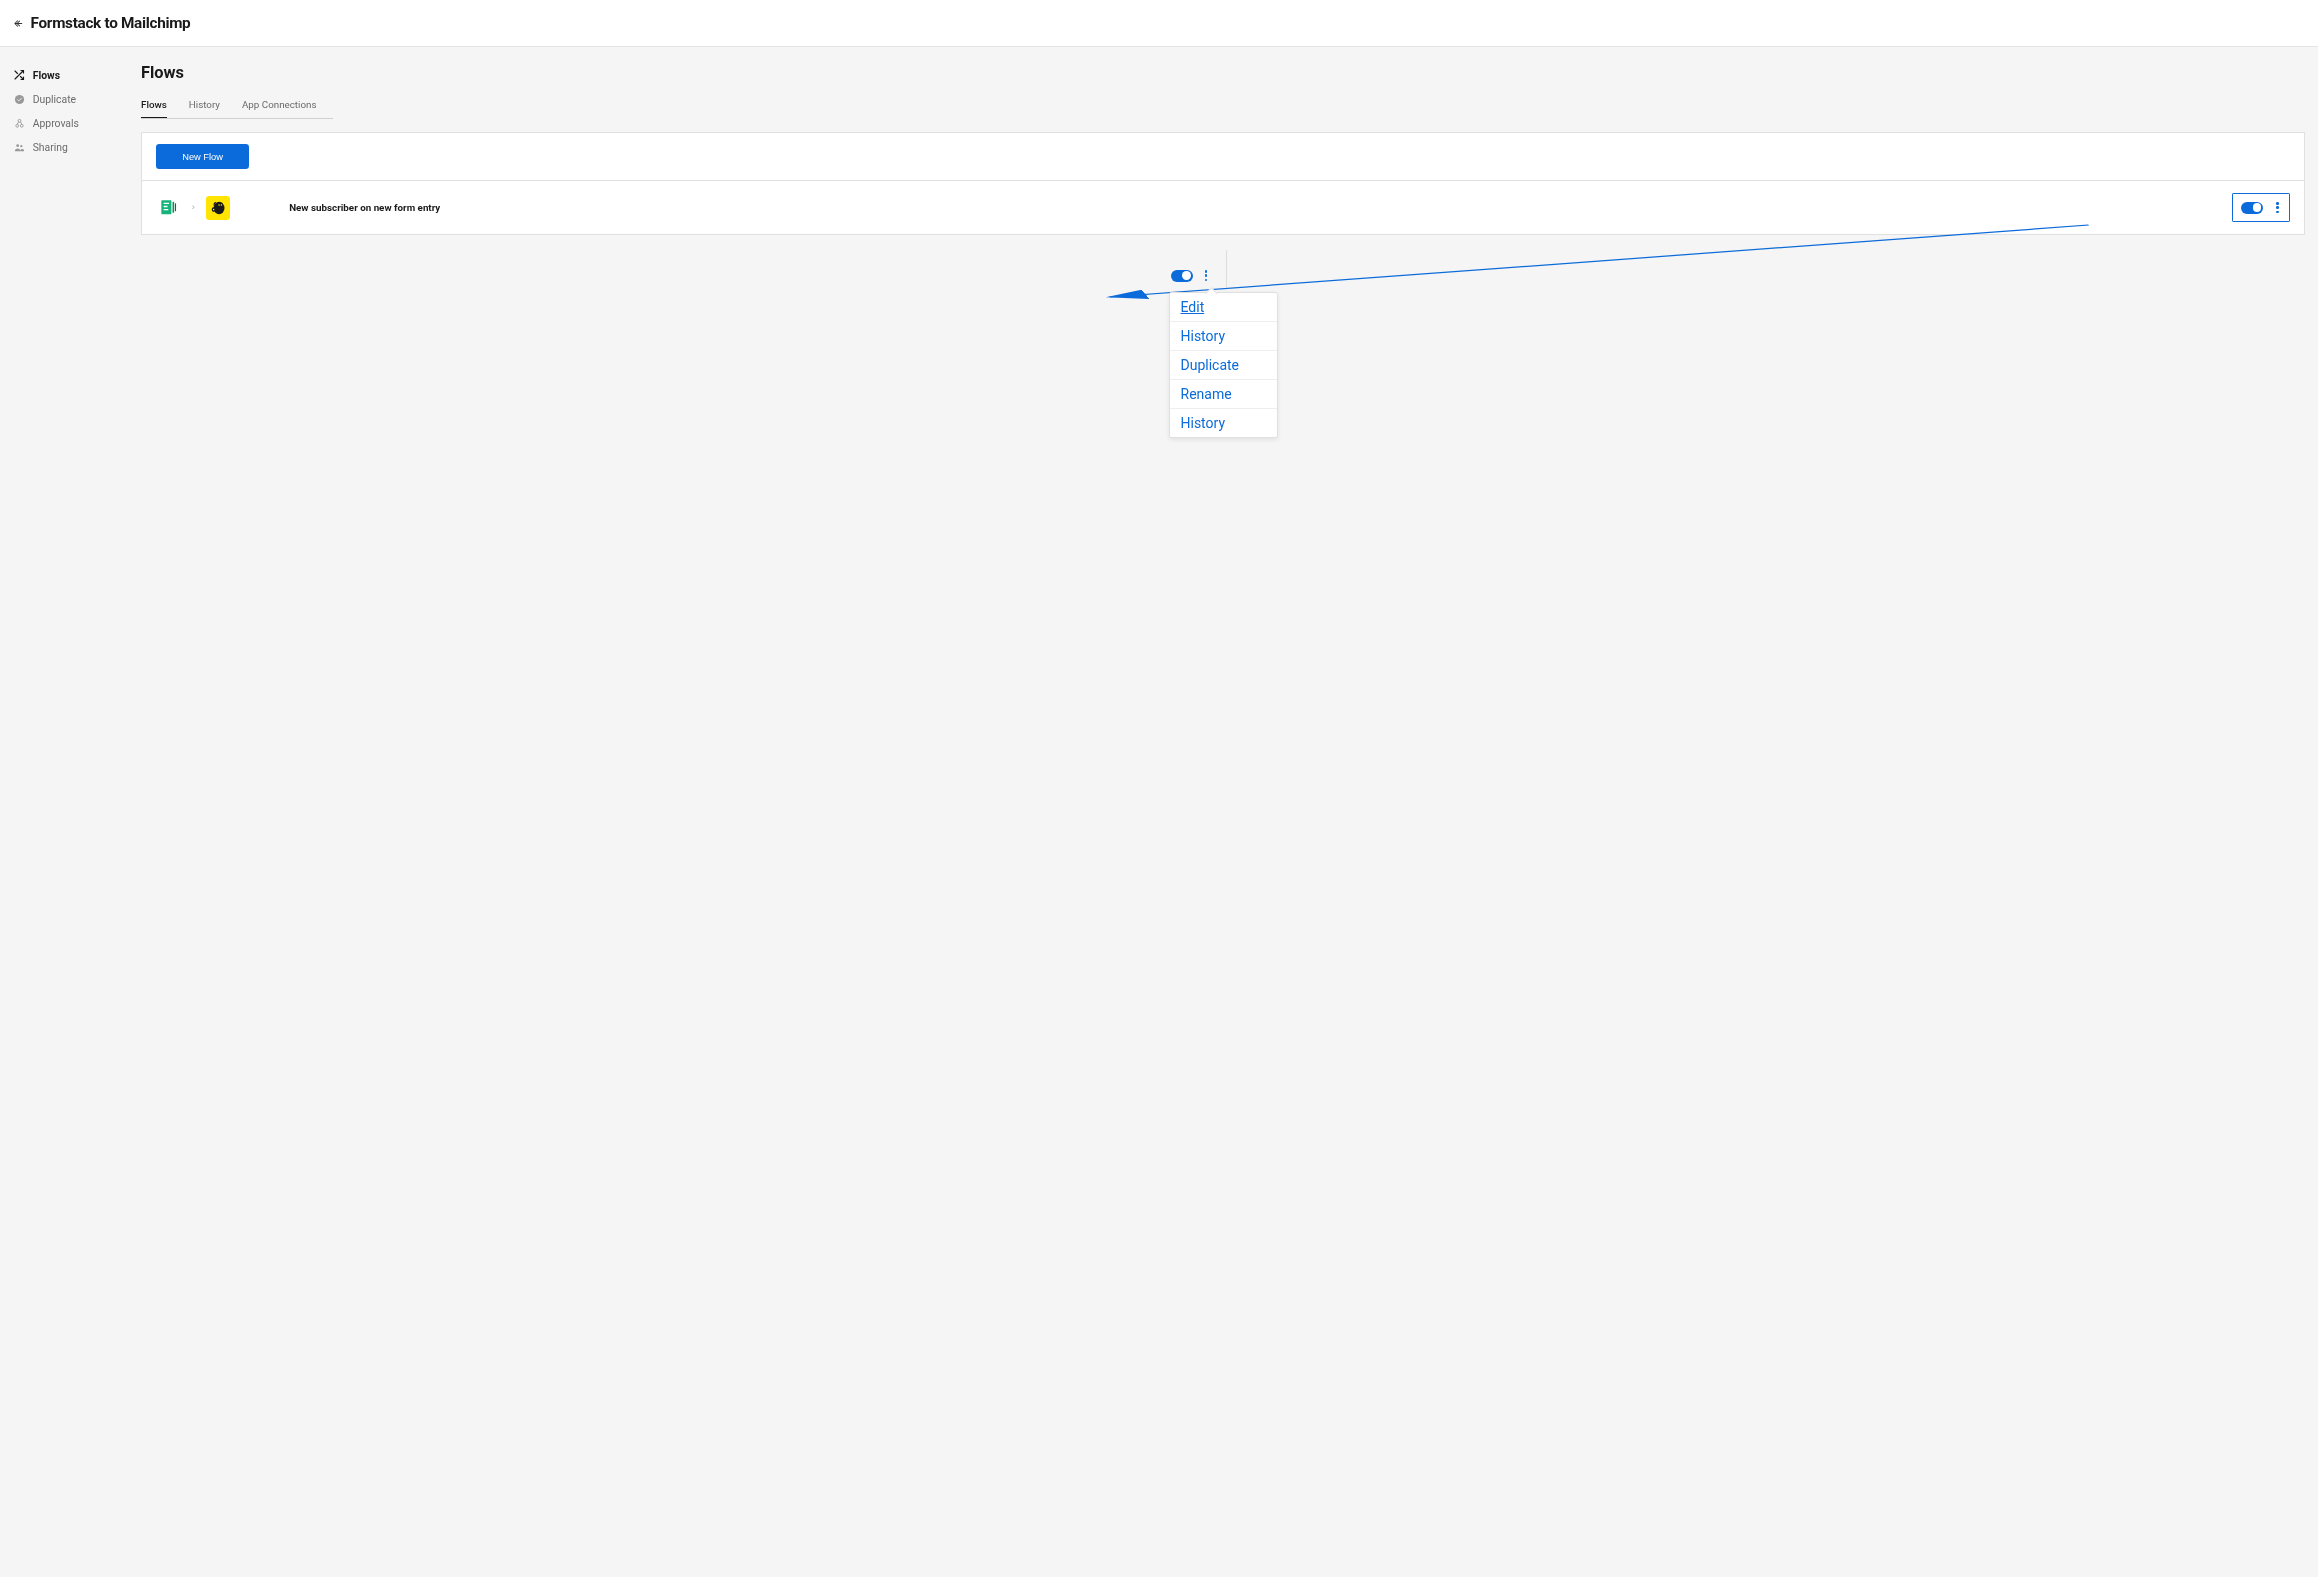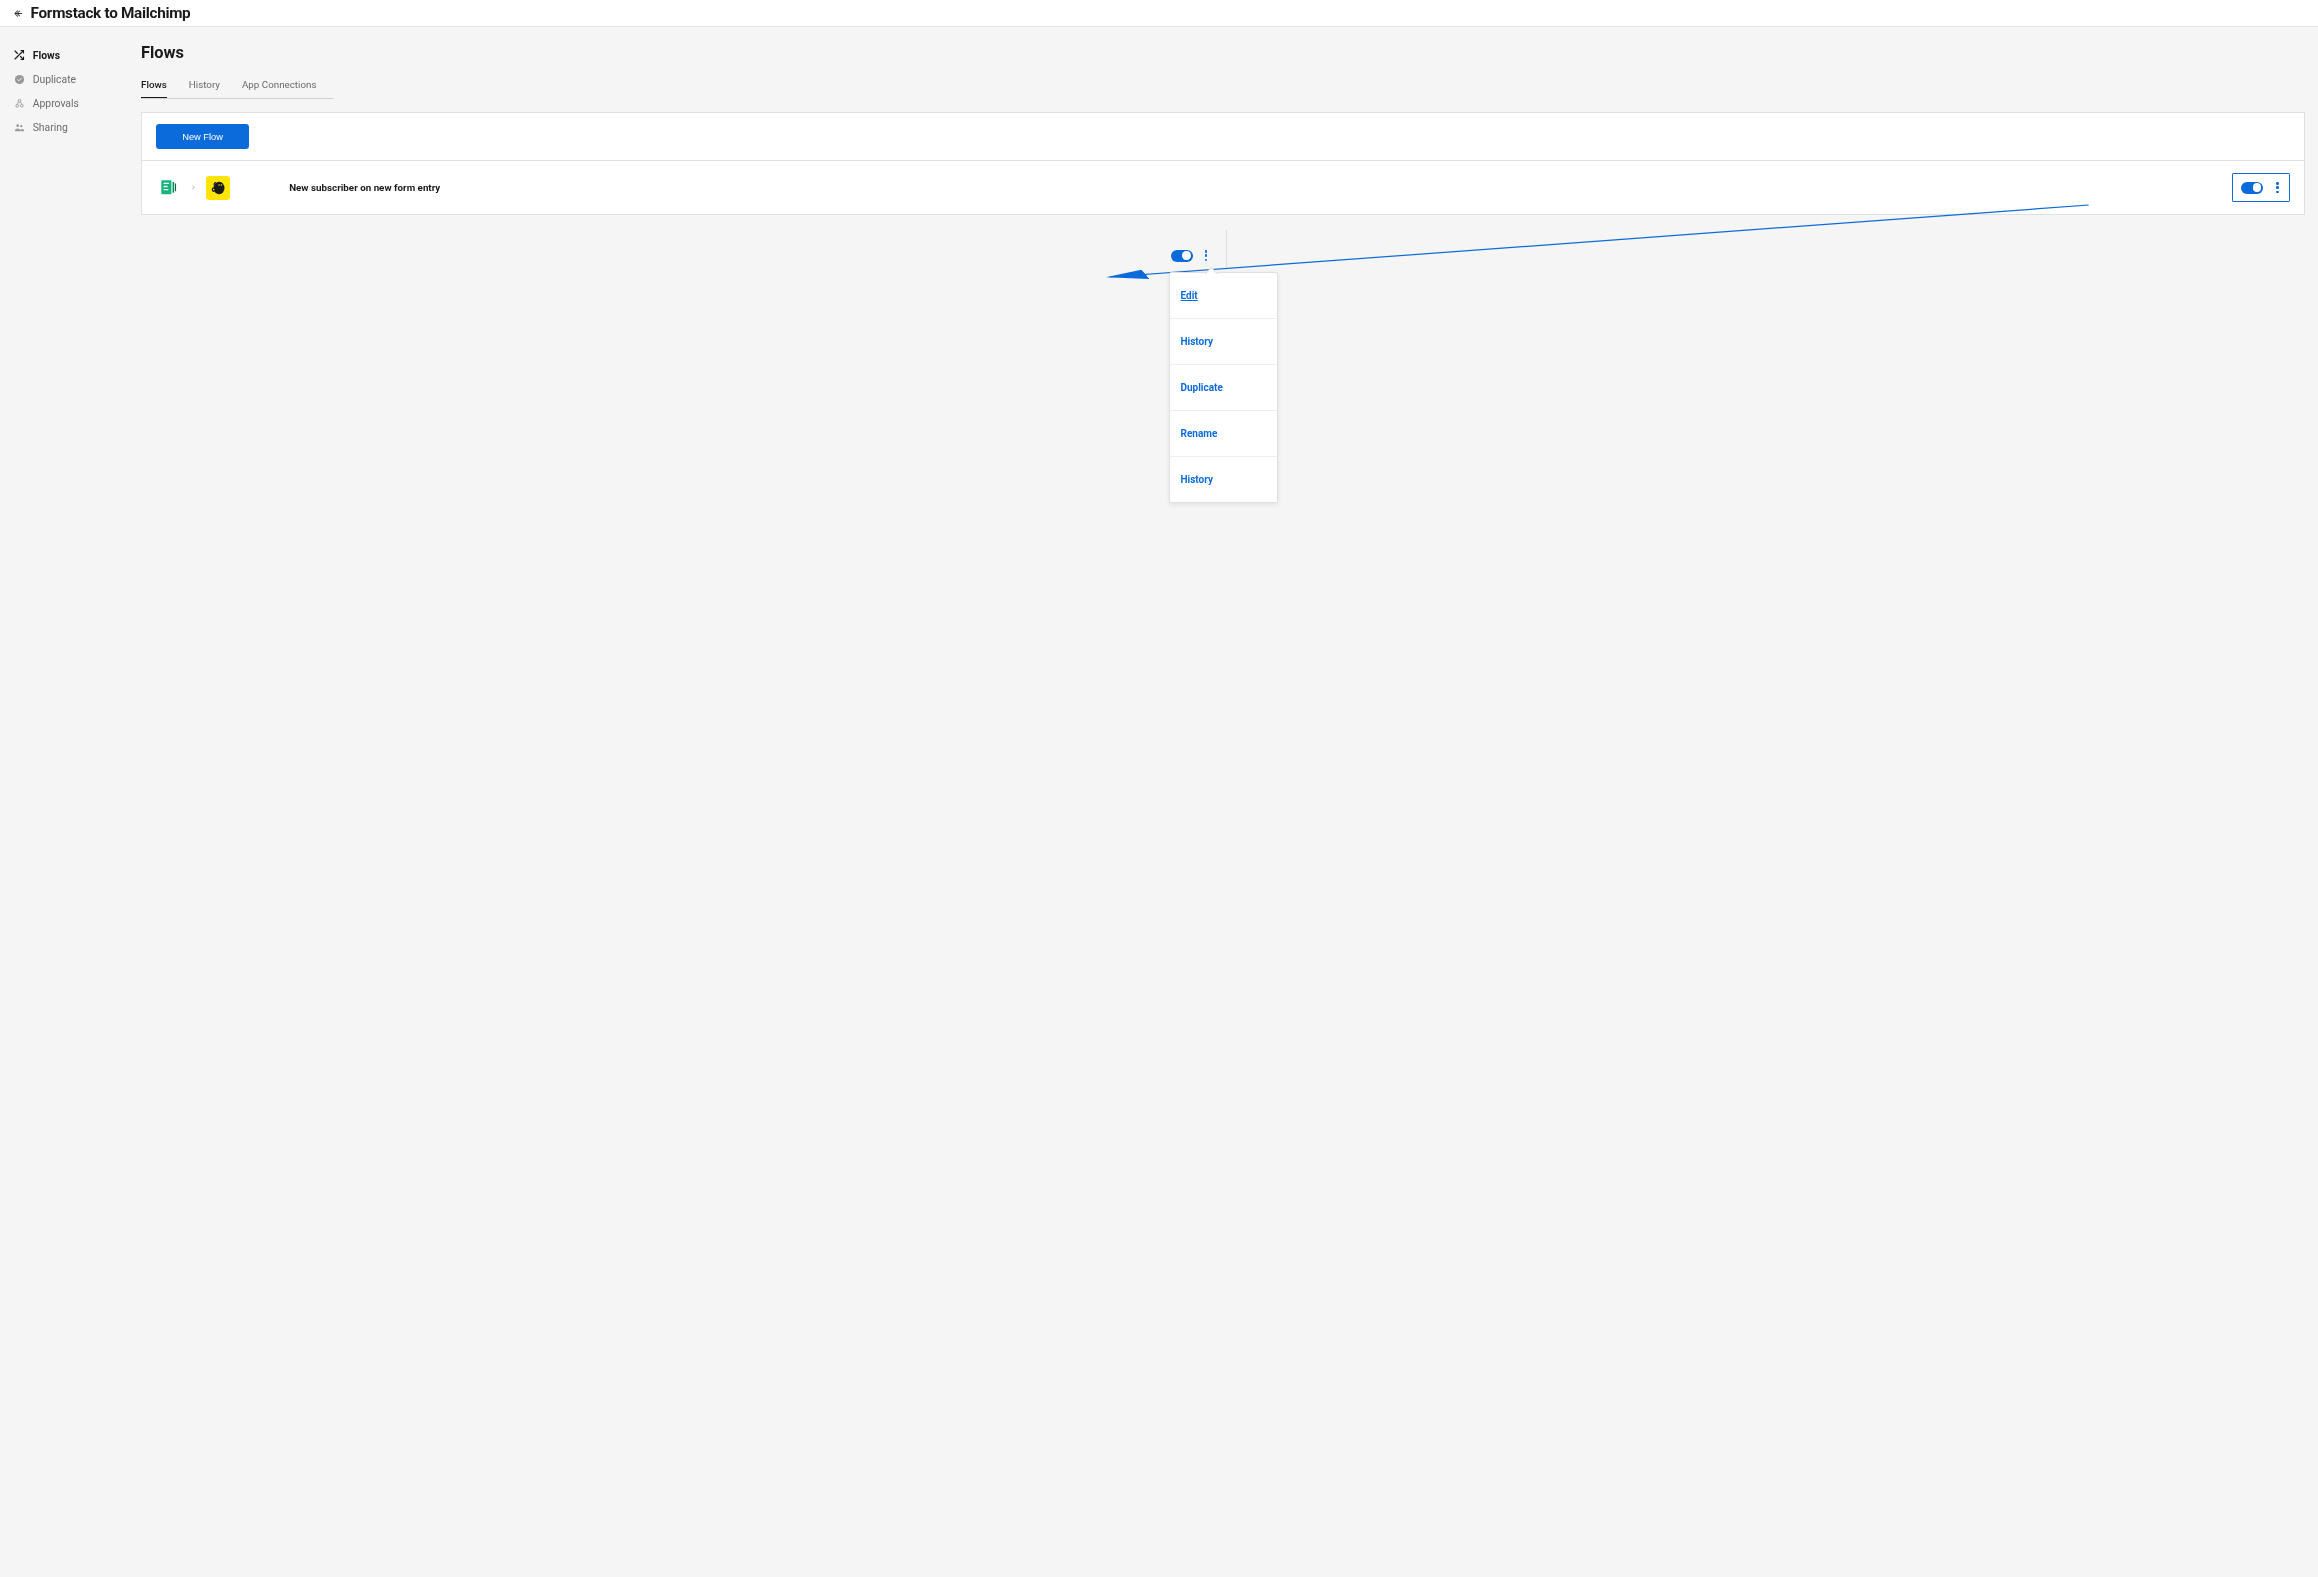--- a/index.html
+++ b/index.html
@@ -5,21 +5,21 @@
     * { box-sizing: border-box; margin: 0; padding: 0; }
     body {
       font-family: -apple-system, BlinkMacSystemFont, 'Segoe UI', Roboto, sans-serif;
       background: #f5f5f5;
       color: #1a1a1a;
     }
     
     
     .header {
       background: #fff;
-      padding: 4px 13px;
+      padding: 14px 13px;
       display: flex;
       align-items: center;
       gap: 6.6px;
       border-bottom: 0.5px solid #e5e5e5;
     }
     .back-arrow {
       cursor: pointer;
       display: flex;
       align-items: center;
     }
@@ -247,26 +247,25 @@
       top: -4.4px;
       left: 37px;
       width: 7.7px;
       height: 7.7px;
       background: #fff;
       border-left: 0.5px solid #e0e0e0;
       border-top: 0.5px solid #e0e0e0;
       transform: rotate(45deg);
     }
     .menu-item {
-      padding: 17px 11px;
-      font-size: 10px;
+      padding: 6px 11px;
+      font-size: 14px;
       color: #0b6bda;
       cursor: pointer;
       border-bottom: 0.5px solid #eee;
-      font-weight: bold;
     }
     .menu-item:last-child { border-bottom: none; }
     .menu-item.underlined { text-decoration: underline; }
     
     
     .arrow-holder {
       position: relative;
       width: 100%;
       height: 0;
     }

